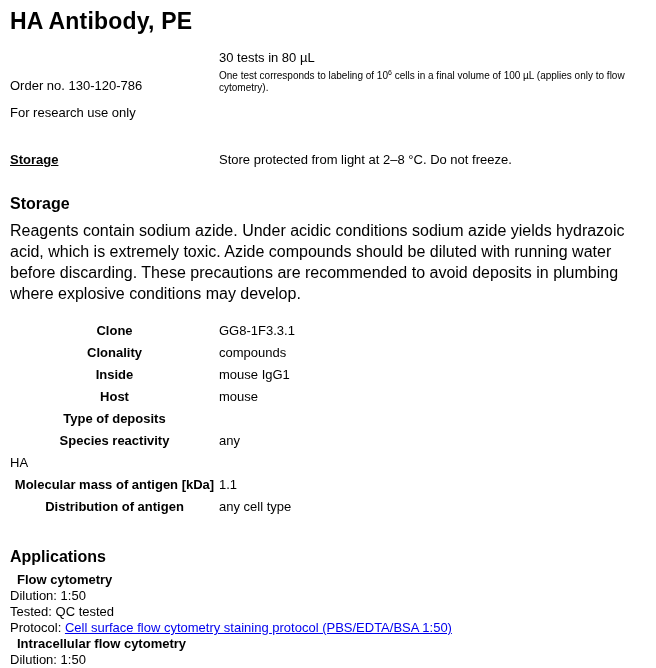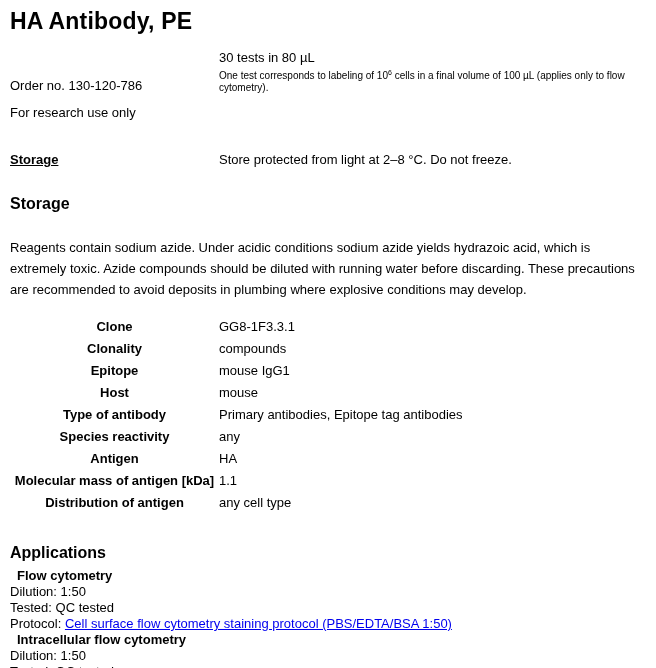--- a/index.html
+++ b/index.html
@@ -28,22 +28,22 @@
 
   .research-note { margin-top: 11px; font-size: 13px; line-height: 16px; }
 
   .storage-row { margin-top: 31px; }
 
   h2.section-heading {
     font-size: 16px; line-height: 19px; font-weight: bold;
     margin-top: 26px;
   }
   .warnings-text {
-    margin-top: 24px;
-    font-size: 13px; line-height: 21px;
+    margin-top: 7px;
+    font-size: 16px; line-height: 21px;
     max-width: 640px;
   }
 
   .properties { margin-top: 19px; text-align: center; }
   .prop-row { display: flex; height: 22px; align-items: flex-start; }
   .prop-label { width: 209px; flex: 0 0 209px; font-size: 13px; line-height: 16px; font-weight: bold; }
   .prop-value { font-size: 13px; line-height: 16px; }
 
   .applications-heading { margin-top: 33px; }
   .applications { margin-top: 6px; }
@@ -81,41 +81,39 @@
     <div class="prop-label">Clone</div>
     <div class="prop-value">GG8-1F3.3.1</div>
   </div>
 
   <div class="prop-row">
     <div class="prop-label">Clonality</div>
     <div class="prop-value">compounds</div>
   </div>
 
   <div class="prop-row">
-    <div class="prop-label">Epitope</div>
+    <div class="prop-label">Inside</div>
     <div class="prop-value">mouse IgG1</div>
   </div>
 
   <div class="prop-row">
     <div class="prop-label">Host</div>
     <div class="prop-value">mouse</div>
   </div>
 
   <div class="prop-row">
-    <div class="prop-label">Type of antibody</div>
-    <div class="prop-value">Primary antibodies, Epitope tag antibodies</div>
+    <div class="prop-label">Type of deposits</div>
   </div>
 
   <div class="prop-row">
     <div class="prop-label">Species reactivity</div>
     <div class="prop-value">any</div>
   </div>
 
   <div class="prop-row">
-    <div class="prop-label">Antigen</div>
     <div class="prop-value">HA</div>
   </div>
 
   <div class="prop-row">
     <div class="prop-label">Molecular mass of antigen [kDa]</div>
     <div class="prop-value">1.1</div>
   </div>
 
   <div class="prop-row">
     <div class="prop-label">Distribution of antigen</div>

